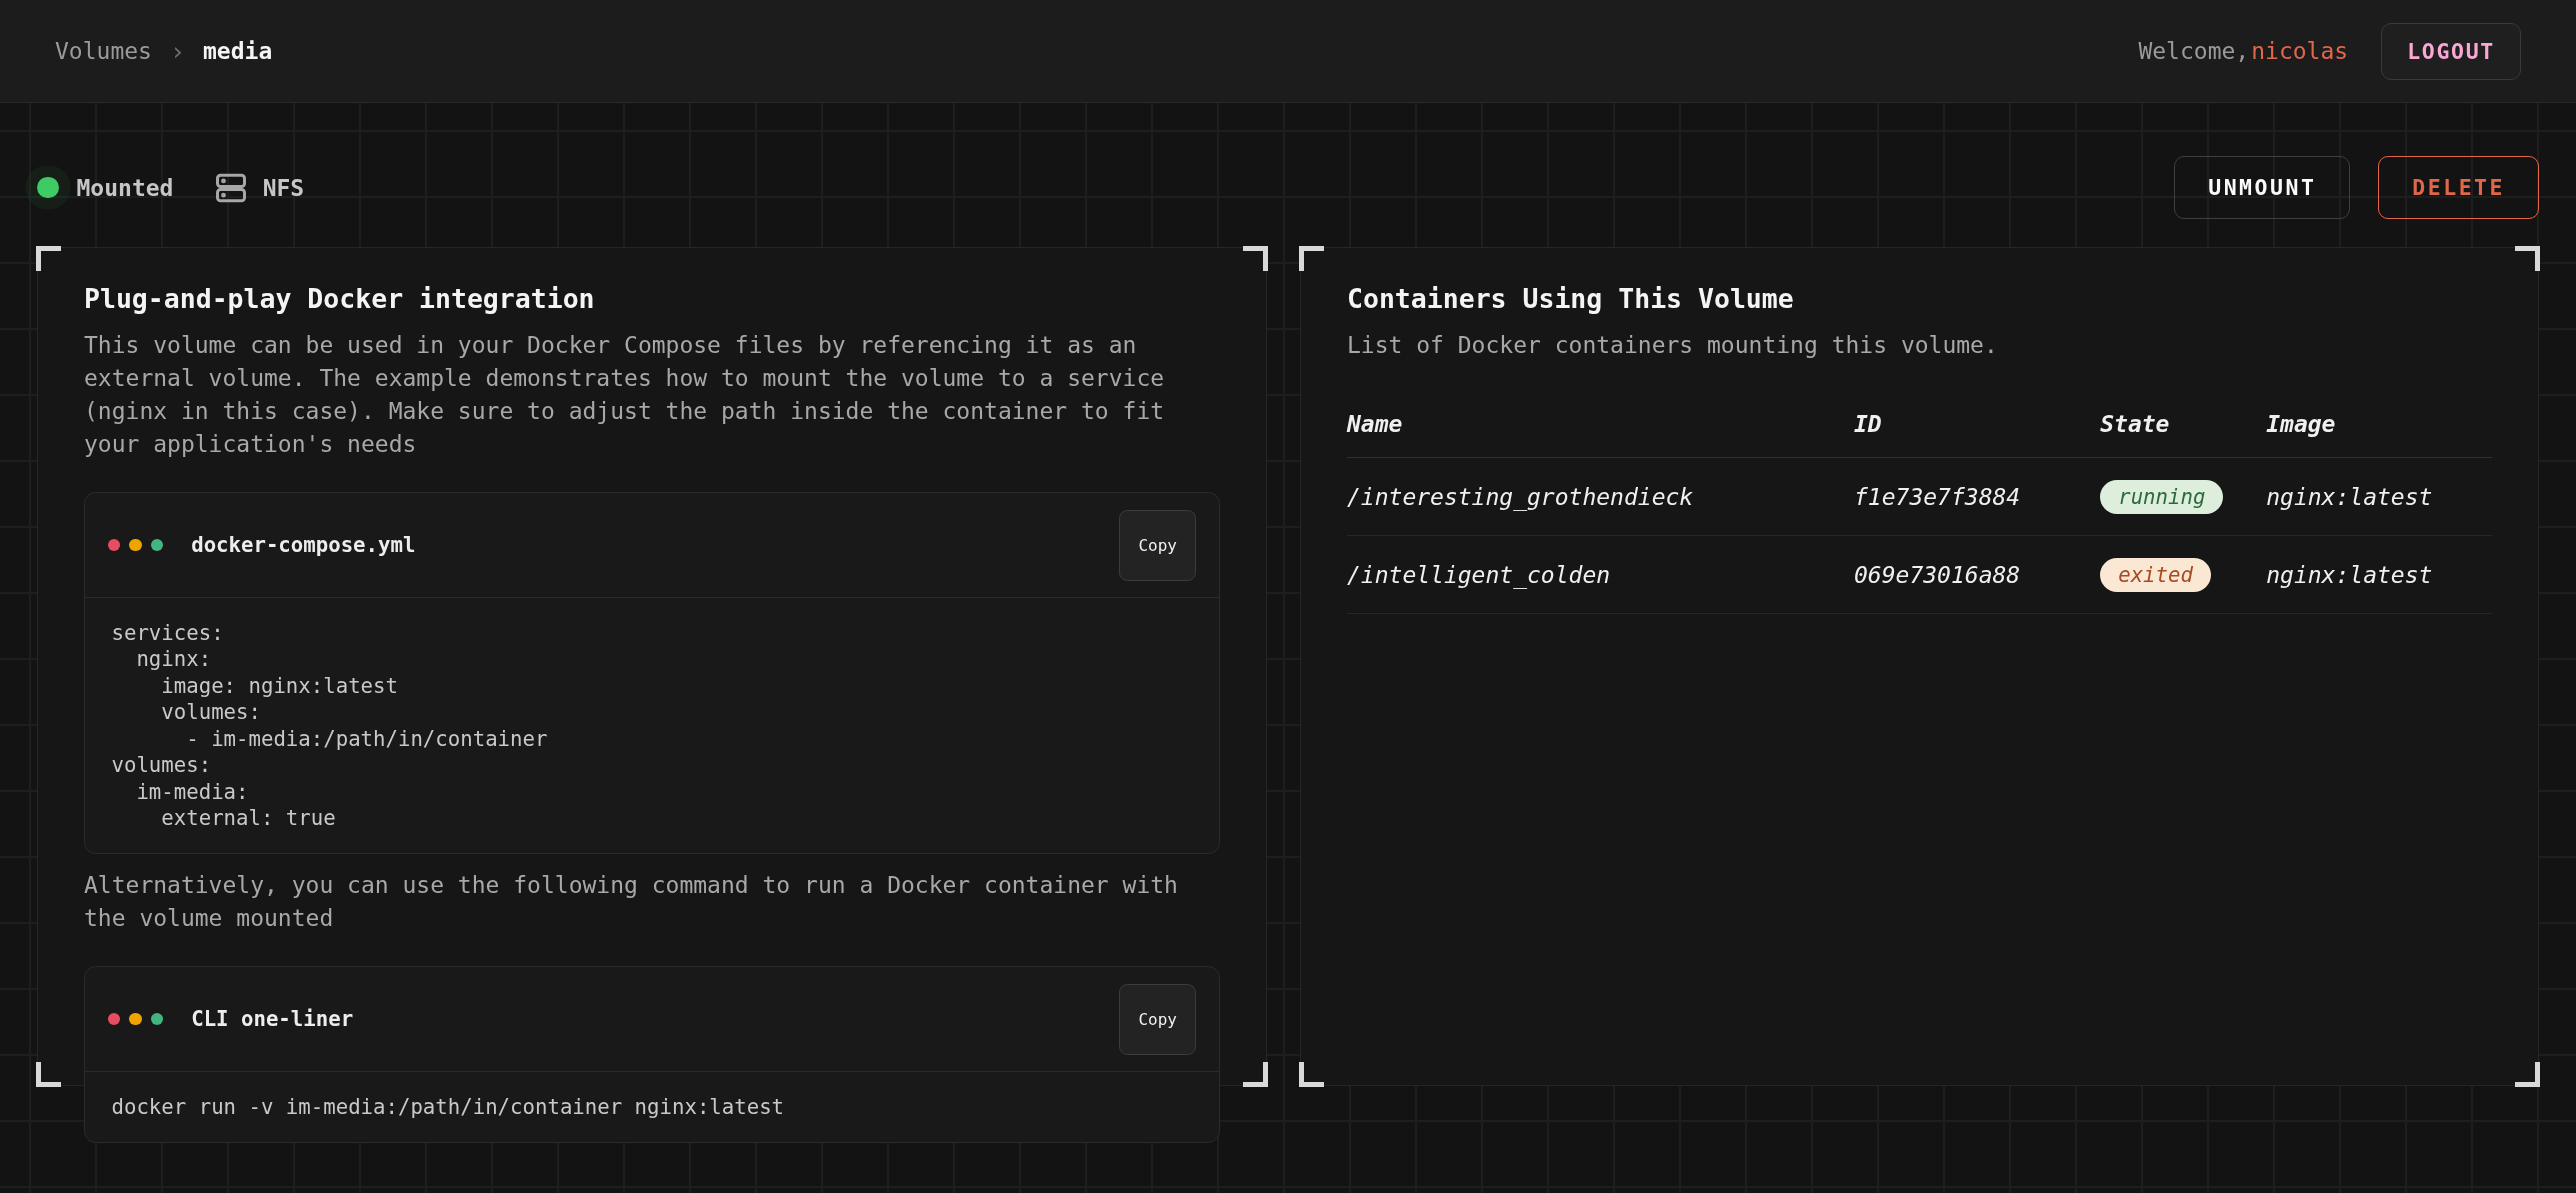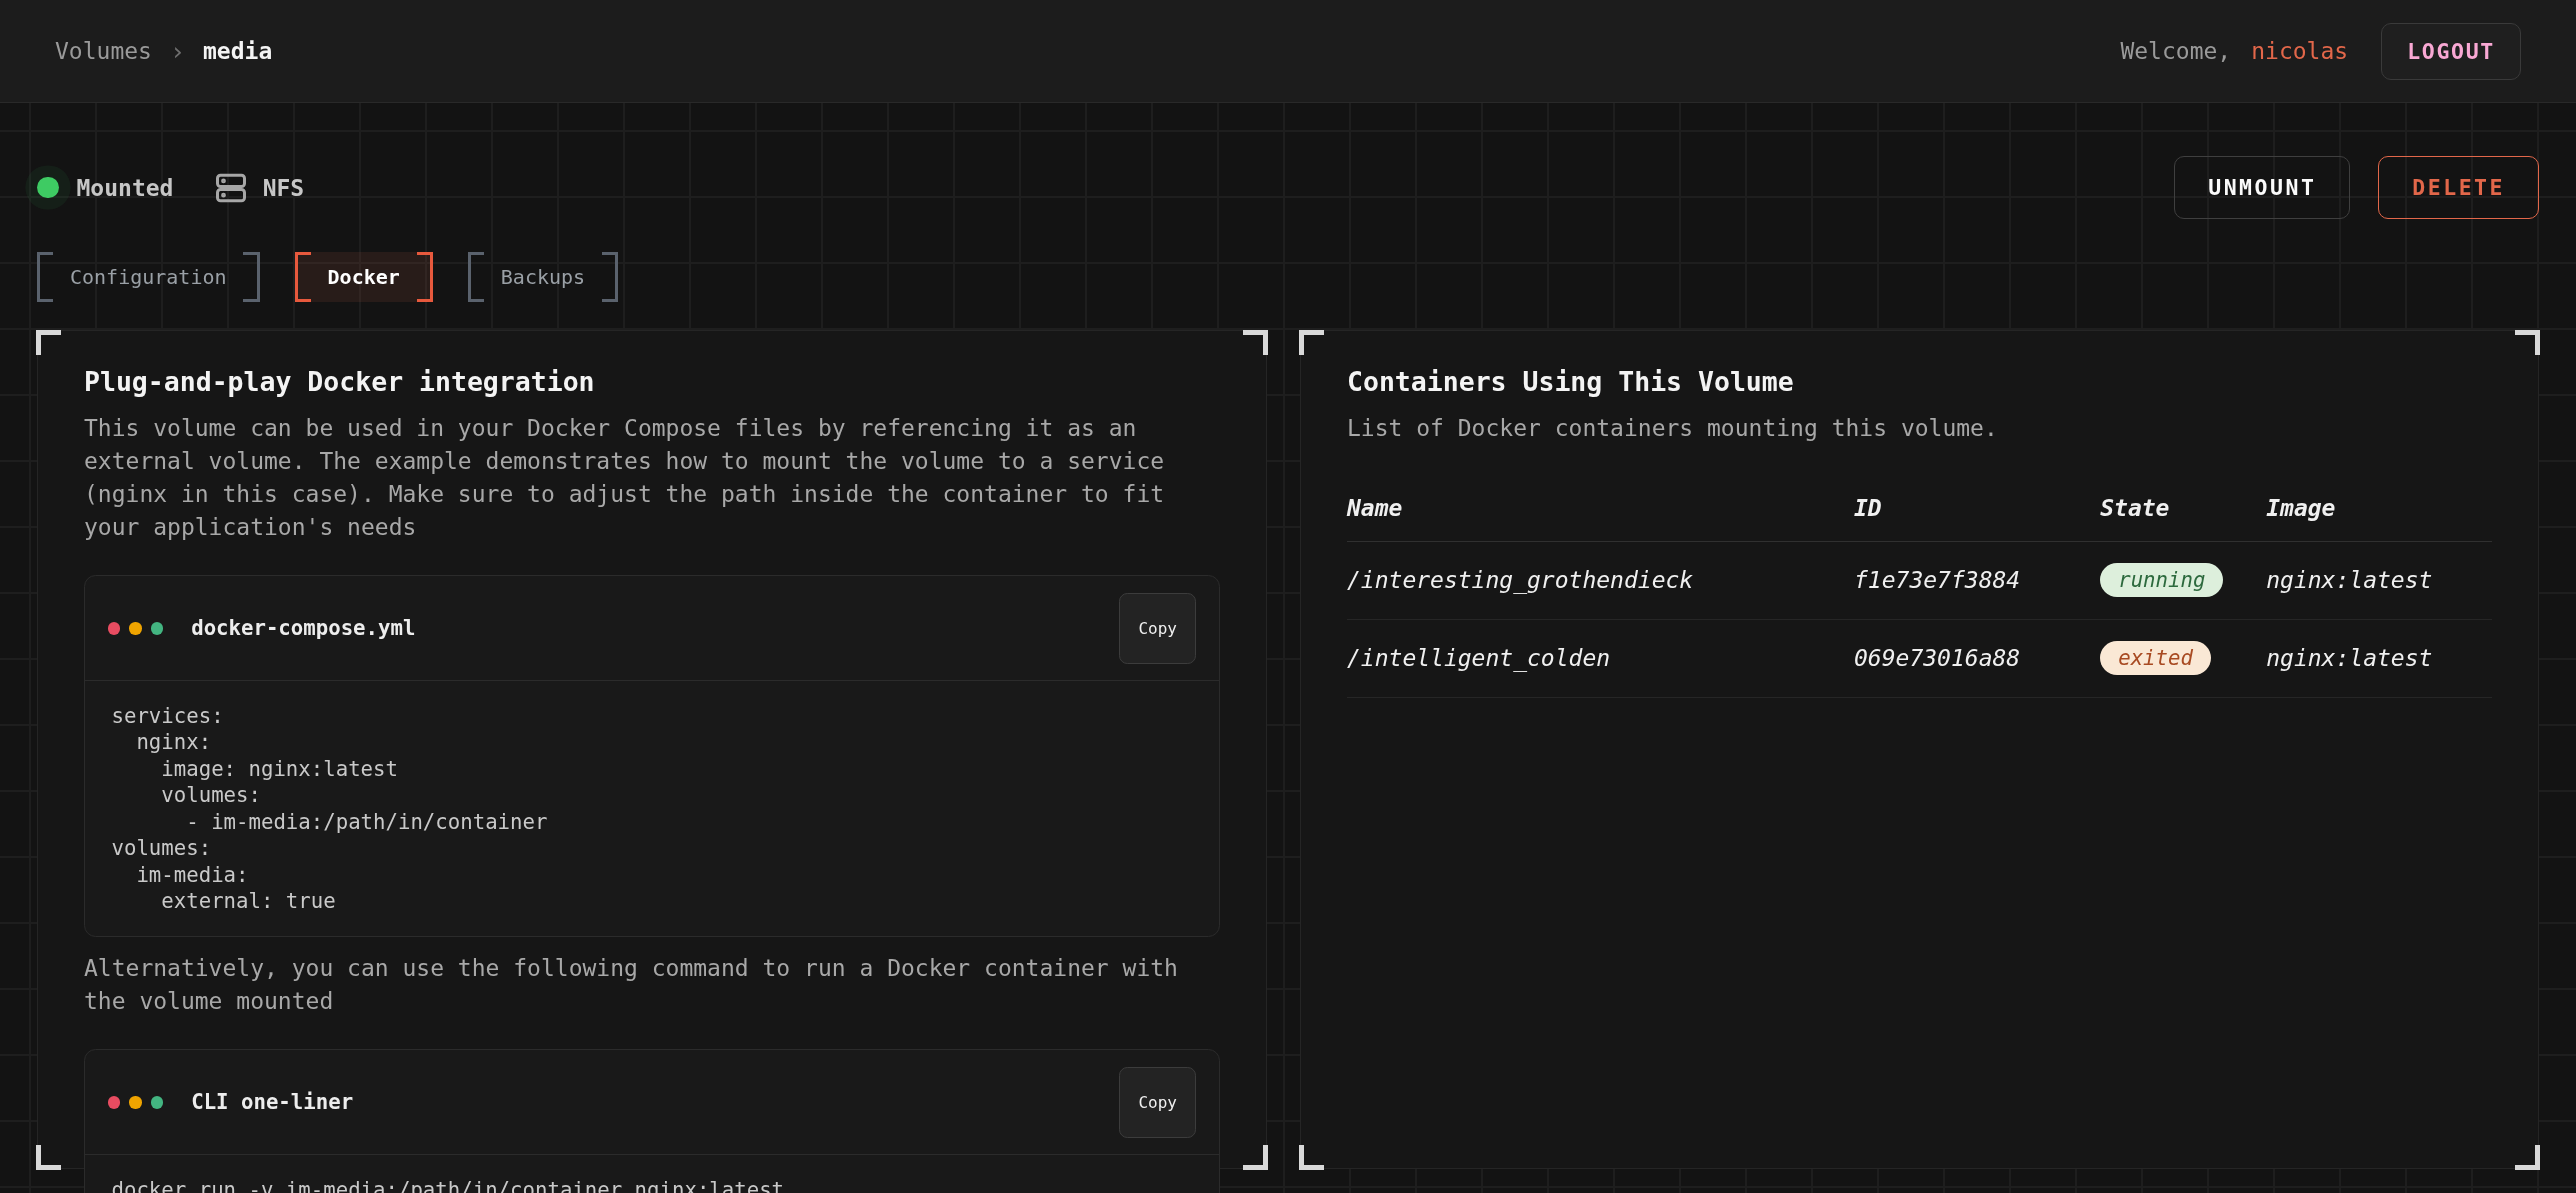--- a/index.html
+++ b/index.html
@@ -28,21 +28,21 @@
     height:103px;background:#1c1c1c;border-bottom:1.7px solid #292929;
     display:flex;align-items:center;justify-content:space-between;
     padding:8px 55px;
   }
   .breadcrumb{display:flex;align-items:center;font-size:23px;}
   .crumb-parent{color:#9a9a9a;}
   .crumb-sep{color:#6f6f6f;margin:0 18px;font-size:25px;}
   .crumb-current{color:#f4f4f4;font-weight:bold;}
   .topbar-right{display:flex;align-items:center;}
   .welcome{font-size:23px;color:#9a9a9a;}
-  .welcome .username{color:var(--accent);margin-left:20px;}
+  .welcome .username{color:var(--accent);margin-left:2px;}
   .logout-btn{
     margin-left:33px;background:#1f1f1f;border:1.7px solid #3a3a3a;border-radius:10px;
     color:#f9a8d4;font-weight:bold;font-size:21.5px;letter-spacing:1.7px;
     padding:15px 25px;cursor:pointer;font-family:inherit;
   }
   
   .main{
     height:1090px;padding:0 37px;
     background-image:
       linear-gradient(#1e1e1e 1.7px, transparent 1.7px),
@@ -169,25 +169,20 @@
         <circle cx="7" cy="16.75" r="0.6" fill="#a7a7a7"></circle>
       </svg>
       <span class="status-label">NFS</span>
     </span>
     <div class="status-actions">
       <button class="action-btn">UNMOUNT</button>
       <button class="action-btn danger">DELETE</button>
     </div>
   </div>
 
-  <div class="tabs">
-    <div class="tab">Configuration</div>
-    <div class="tab active">Docker</div>
-    <div class="tab">Backups</div>
-  </div>
 
   <div class="panels">
 
     <section class="panel left">
       <i class="corner tl"></i>
       <i class="corner tr"></i>
       <i class="corner bl"></i>
       <i class="corner br"></i>
 
       <h2 class="panel-title">Plug-and-play Docker integration</h2>

